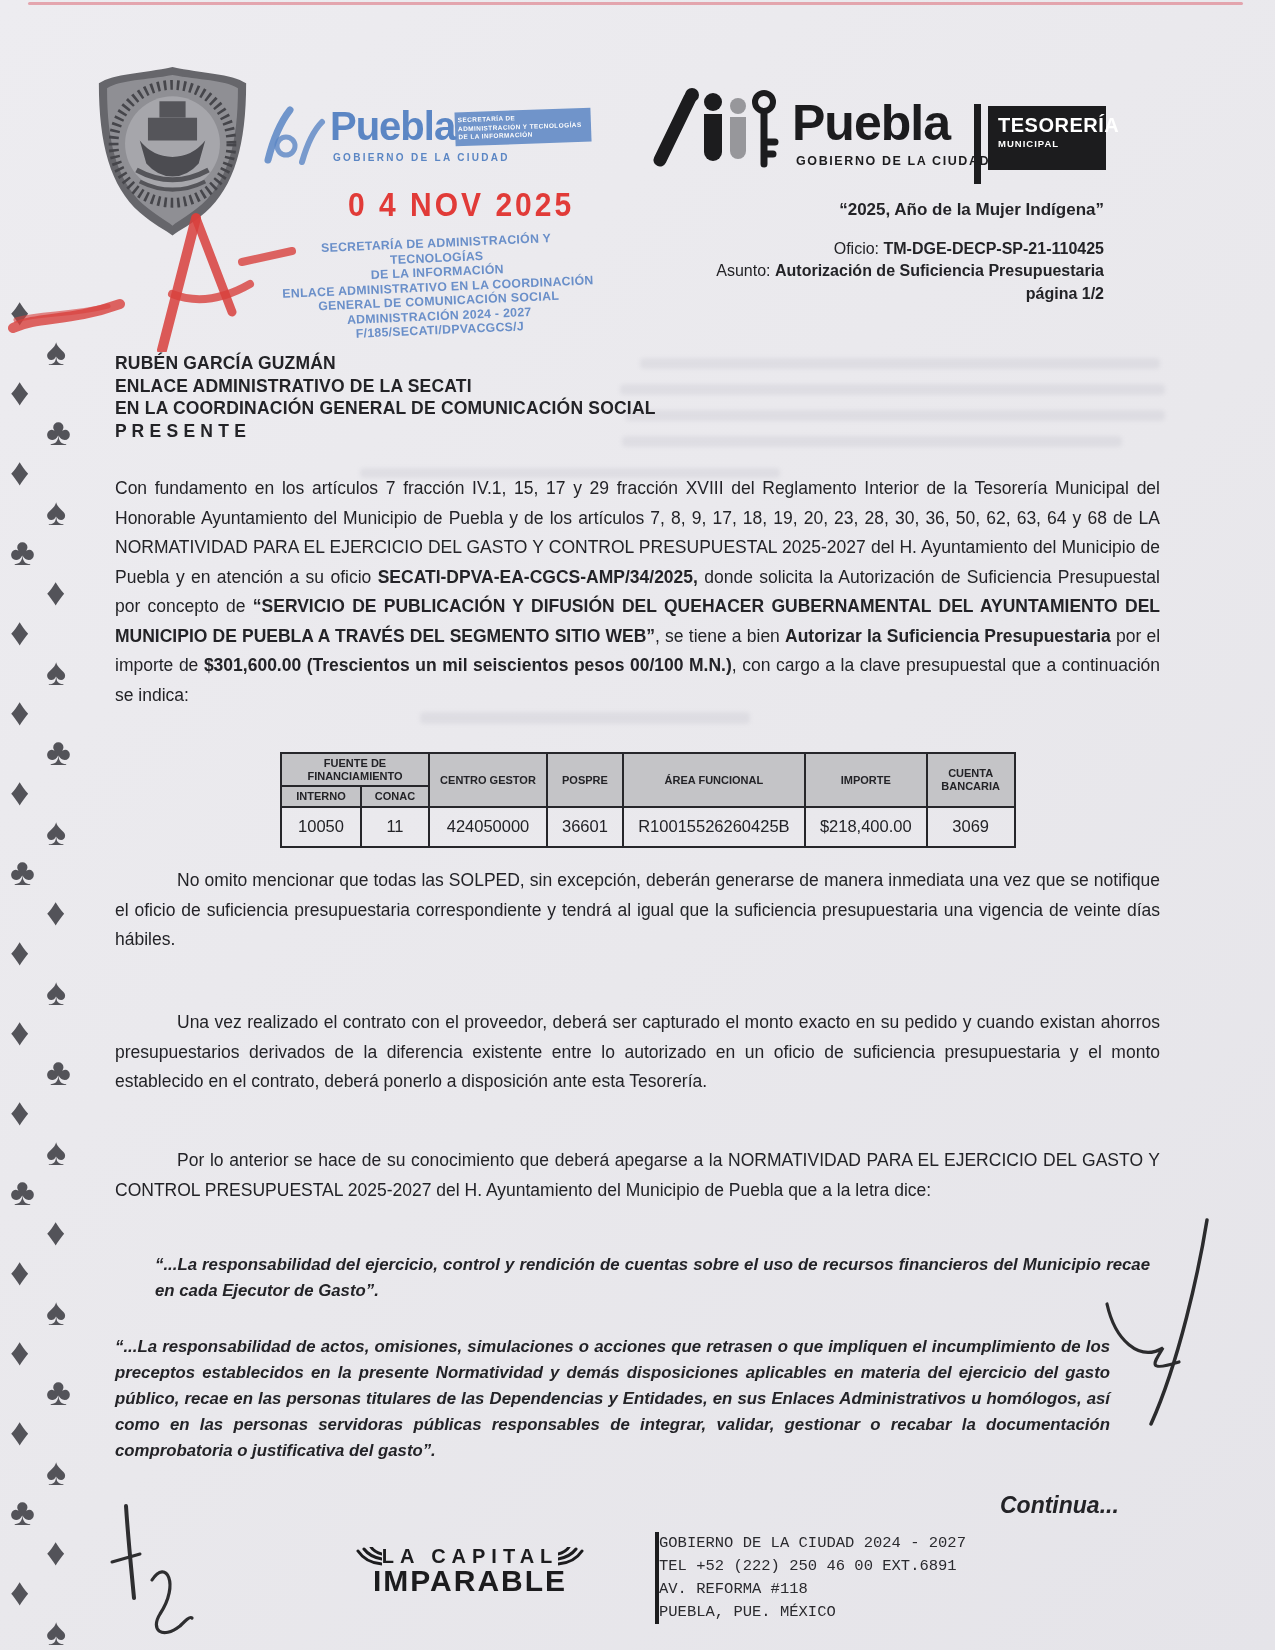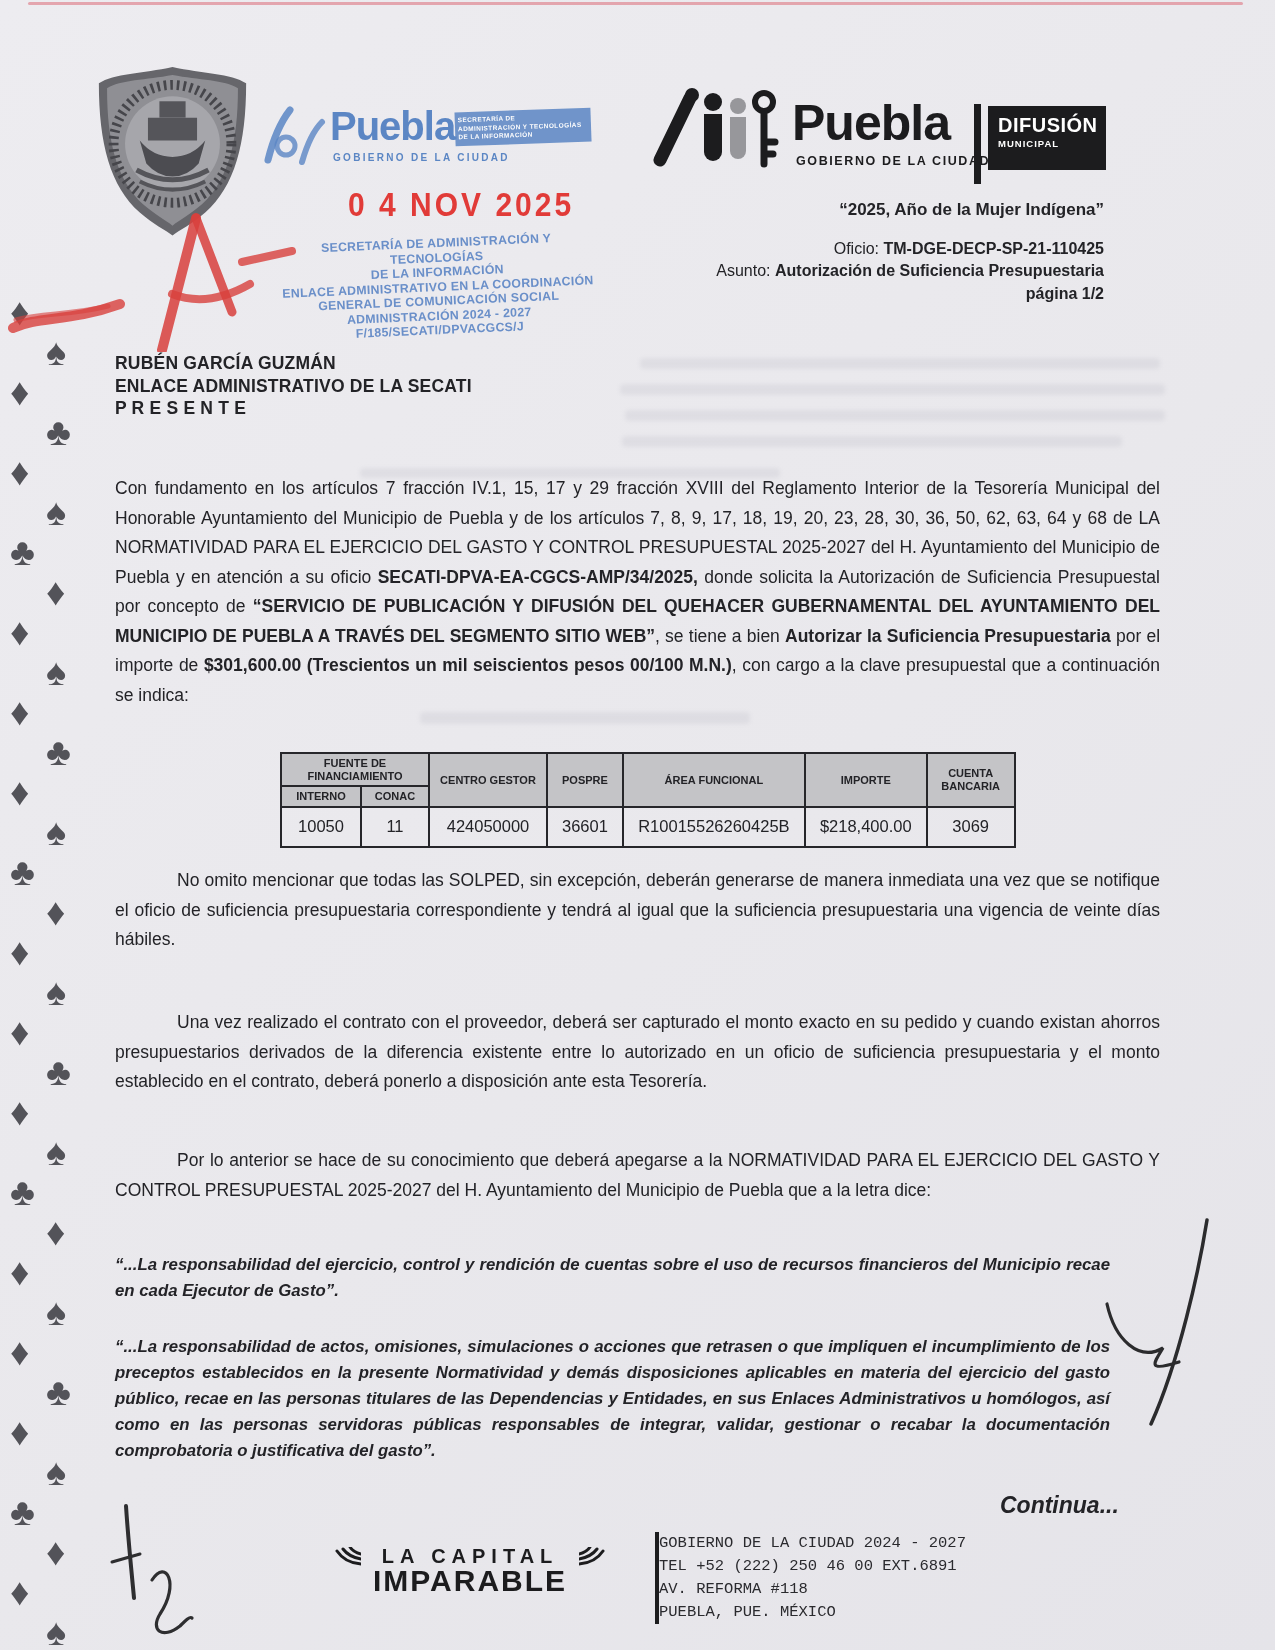--- a/index.html
+++ b/index.html
@@ -50,34 +50,34 @@
 
   
   .recipient{left:115px;top:352px;font-size:17.5px;font-weight:700;line-height:22.5px;letter-spacing:.2px;}
   .para{left:115px;width:1045px;font-size:17.5px;line-height:29.5px;text-align:justify;}
   .indent{text-indent:62px;}
   .p1{top:474px;}
   .p2{top:866px;}
   .p3{top:1008px;}
   .p4{top:1146px;}
   .quote{left:115px;width:995px;font-size:16.8px;font-weight:700;font-style:italic;line-height:26px;text-align:justify;}
-  .q1{top:1252px;}
+  .q1{top:1252px;margin-left:40px;}
   .q2{top:1334px;}
   .continua{left:1000px;top:1492px;font-size:23px;font-weight:700;font-style:italic;}
 
   
   .ctable{left:280px;top:752px;border-collapse:collapse;font-size:16.5px;}
   .ctable th,.ctable td{border:2px solid #26262a;text-align:center;vertical-align:middle;}
   .ctable th{background:#c4c4c7;font-size:11px;line-height:12.5px;padding:3px 4px;}
   .ctable td{padding:4px 14px;height:30px;}
   .w1{width:70px}.w2{width:58px}.w3{width:108px}.w4{width:58px}.w5{width:172px}.w6{width:104px}.w7{width:78px}
 
   
   .capital{left:335px;top:1545px;width:270px;text-align:center;color:#1c1c1e;}
-  .capital .l1{display:flex;align-items:center;justify-content:space-between;gap:0;font-size:20px;font-weight:800;letter-spacing:6px;}
+  .capital .l1{display:flex;align-items:center;justify-content:center;gap:0;font-size:20px;font-weight:800;letter-spacing:6px;}
   .capital .l2{font-size:30px;font-weight:800;letter-spacing:2px;margin-top:-4px;}
   .contact{left:655px;top:1532px;border-left:4px solid #1c1c1e;padding-left:0;
            font-family:"Liberation Mono",monospace;font-size:15.5px;font-weight:400;line-height:23px;color:#2a2a2e;}
 </style>
 </head>
 <body>
 
 <div class="page">
 
   <div class="abs top-line"></div>
@@ -187,39 +187,40 @@
       <circle cx="88" cy="24" r="8" fill="#97979b"></circle>
       <path d="M80 35 h16 v34 a8 8 0 0 1 -16 0 z" fill="#97979b"></path>
       <circle cx="114" cy="20" r="9" fill="none" stroke="#1c1c1e" stroke-width="6"></circle>
       <path d="M114 30 V82 M114 60 h11 M114 72 h9" stroke="#1c1c1e" stroke-width="7" stroke-linecap="round" fill="none"></path>
     </svg>
   </div>
   <div class="abs brand-word">Puebla</div>
   <div class="abs brand-sub">GOBIERNO DE LA CIUDAD</div>
   <div class="abs brand-bar"></div>
   <div class="abs brand-box">
-    <div class="t1">DIFUSIÓN</div>
+    <div class="t1">TESORERÍA</div>
     <div class="t2">MUNICIPAL</div>
   </div>
 
   <div class="abs motto">“2025, Año de la Mujer Indígena”</div>
   <div class="abs hline oficio"><span class="lbl">Oficio:</span> <span class="val">TM-DGE-DECP-SP-21-110425</span></div>
   <div class="abs hline asunto"><span class="lbl">Asunto:</span> <span class="val">Autorización de Suficiencia Presupuestaria</span></div>
   <div class="abs hline pagina">página 1/2</div>
 
   <div class="abs ghost" style="left:640px;top:358px;width:520px;height:11px;"></div>
   <div class="abs ghost" style="left:620px;top:384px;width:545px;height:11px;"></div>
   <div class="abs ghost" style="left:625px;top:410px;width:540px;height:11px;"></div>
   <div class="abs ghost" style="left:622px;top:436px;width:500px;height:11px;"></div>
   <div class="abs ghost" style="left:360px;top:468px;width:420px;height:10px;"></div>
   <div class="abs ghost" style="left:420px;top:712px;width:330px;height:12px;"></div>
 
   <div class="abs recipient">
       <div>RUBÉN GARCÍA GUZMÁN</div>
       <div>ENLACE ADMINISTRATIVO DE LA SECATI</div>
+      <div>EN LA COORDINACIÓN GENERAL DE COMUNICACIÓN SOCIAL</div>
       <div>P R E S E N T E</div>
     </div>
 
   <div class="abs para p1"><span>Con fundamento en los artículos 7 fracción IV.1, 15, 17 y 29 fracción XVIII del Reglamento Interior de la Tesorería Municipal del Honorable Ayuntamiento del Municipio de Puebla y de los artículos 7, 8, 9, 17, 18, 19, 20, 23, 28, 30, 36, 50, 62, 63, 64 y 68 de LA NORMATIVIDAD PARA EL EJERCICIO DEL GASTO Y CONTROL PRESUPUESTAL 2025-2027 del H. Ayuntamiento del Municipio de Puebla y en atención a su oficio </span><span class="b">SECATI-DPVA-EA-CGCS-AMP/34/2025,</span><span> donde solicita la Autorización de Suficiencia Presupuestal por concepto de </span><span class="b">“SERVICIO DE PUBLICACIÓN Y DIFUSIÓN DEL QUEHACER GUBERNAMENTAL DEL AYUNTAMIENTO DEL MUNICIPIO DE PUEBLA A TRAVÉS DEL SEGMENTO SITIO WEB”</span><span>, se tiene a bien </span><span class="b">Autorizar la Suficiencia Presupuestaria</span><span> por el importe de </span><span class="b">$301,600.00 (Trescientos un mil seiscientos pesos 00/100 M.N.)</span><span>, con cargo a la clave presupuestal que a continuación se indica:</span></div>
 
   <table class="abs ctable">
     <tbody>
         <tr>
       <th colspan="2">FUENTE DE FINANCIAMIENTO</th>
       <th rowspan="2" class="w3">CENTRO GESTOR</th>

